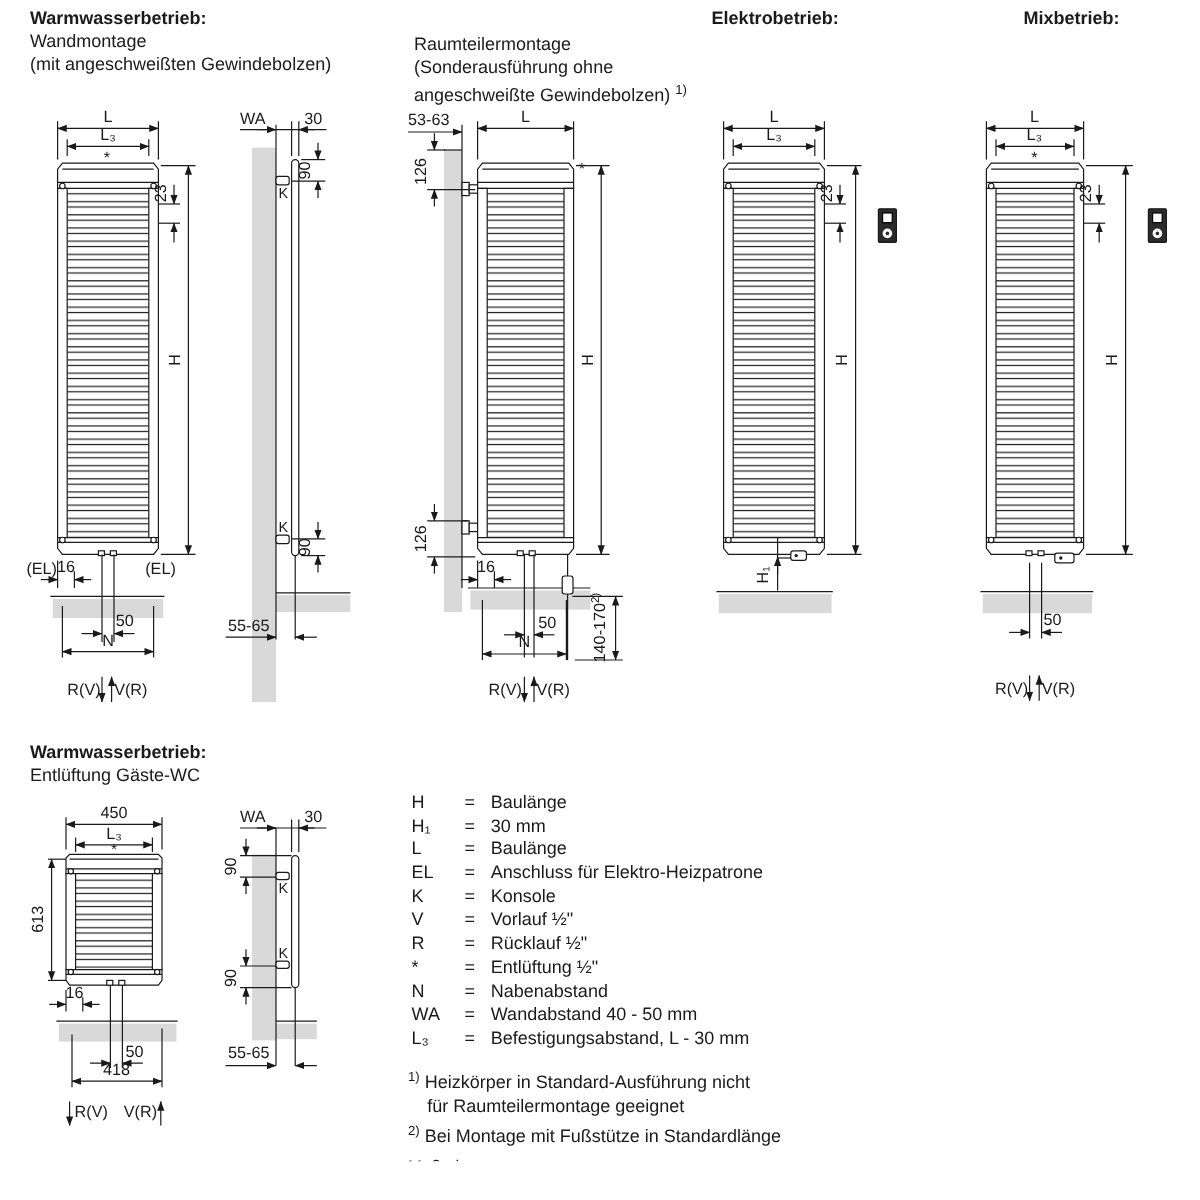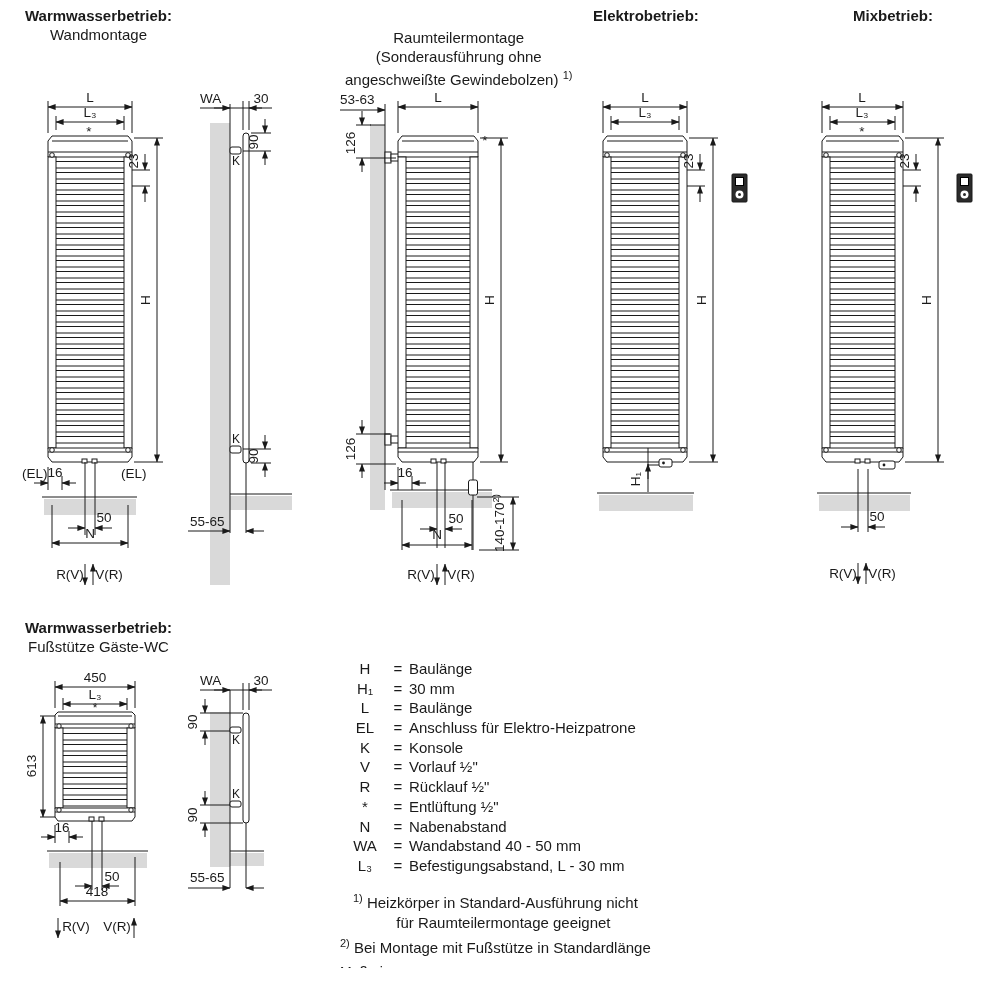--- a/index.html
+++ b/index.html
@@ -1,19 +1,19 @@
 <!DOCTYPE html>
 <html style="--ink: #1a1a1a; --wall: #d9d9d9; --bg: #ffffff;"><head>
 <meta charset="utf-8">
 <title>Heizkörper Maßzeichnung</title>
 <style>
   :root { --ink:#1a1a1a; --wall:#d9d9d9; --bg:#ffffff; }
   html,body{margin:0;padding:0;background:#fff;}
   .canvas{position:relative;width:1000px;height:968px;background:var(--bg);
-          font-family:"Liberation Sans","DejaVu Sans",sans-serif;color:var(--ink);overflow:hidden;text-align:center;}
+          font-family:"Liberation Sans","DejaVu Sans",sans-serif;color:var(--ink);overflow:hidden;}
   .hdr{position:absolute;font-size:15px;line-height:19px;white-space:nowrap;}
   .b{font-weight:bold;}
   svg.draw{position:absolute;left:0;top:0;}
   .lnk{stroke:var(--ink);stroke-width:1;fill:none;}
   .fwh{fill:#fff;stroke:var(--ink);stroke-width:1;}
   .wallr{fill:var(--wall);stroke:none;}
   text.dim{font-family:"Liberation Sans","DejaVu Sans",sans-serif;font-size:13.5px;fill:var(--ink);}
   text.dimsm{font-family:"Liberation Sans","DejaVu Sans",sans-serif;font-size:12px;fill:var(--ink);}
   .legend{position:absolute;left:343px;top:660px;font-size:15px;}
   .lrow{display:flex;height:19.7px;align-items:flex-start;}
@@ -25,31 +25,32 @@
   .units{position:absolute;left:340px;top:964px;font-size:14px;}
 </style>
 </head>
 <body>
 
 <div class="canvas">
 
   <div class="hdr" style="left:25px;top:6px">
     <div class="b">Warmwasserbetrieb:</div>
     <div>Wandmontage</div>
+    <div>(mit angeschweißten Gewindebolzen)</div>
   </div>
   <div class="hdr" style="left:345px;top:28px">
     <div>Raumteilermontage</div>
     <div>(Sonderausführung ohne</div>
     <div><span>angeschweißte Gewindebolzen) </span><sup>1)</sup></div>
   </div>
   <div class="hdr b" style="left:593px;top:6px">Elektrobetrieb:</div>
   <div class="hdr b" style="left:853px;top:6px">Mixbetrieb:</div>
   <div class="hdr" style="left:25px;top:618px">
     <div class="b">Warmwasserbetrieb:</div>
-    <div>Fußstütze Gäste-WC</div>
+    <div>Entlüftung Gäste-WC</div>
   </div>
 
   <svg class="draw" width="1000" height="1000" viewBox="0 0 1000 1000">
     <defs>
       <marker id="ar" viewBox="0 0 8 8" refX="7.6" refY="4" markerWidth="8" markerHeight="8" orient="auto-start-reverse">
         <path d="M0 1 L8 4 L0 7 Z" fill="#1a1a1a"></path>
       </marker>
       <pattern id="tubes" width="12" height="11" patternUnits="userSpaceOnUse">
         <line x1="0" y1="3" x2="12" y2="3" stroke="#1a1a1a" stroke-width="1"></line>
         <line x1="0" y1="7.5" x2="12" y2="7.5" stroke="#1a1a1a" stroke-width="1"></line>

